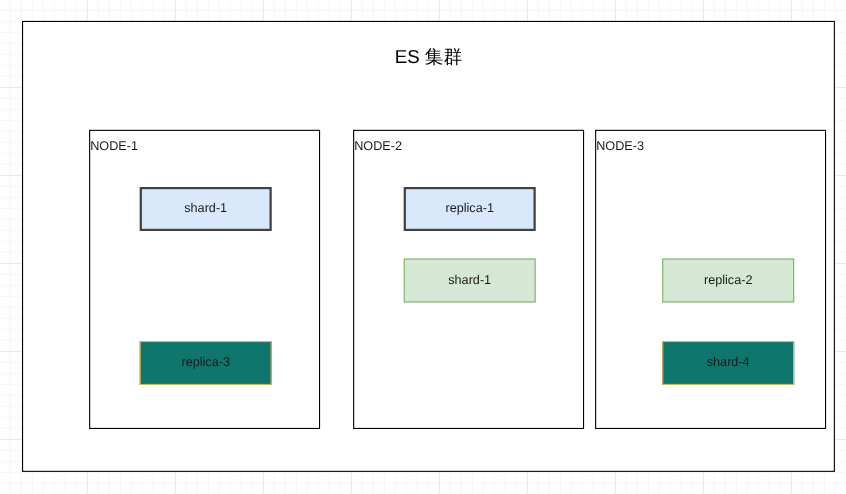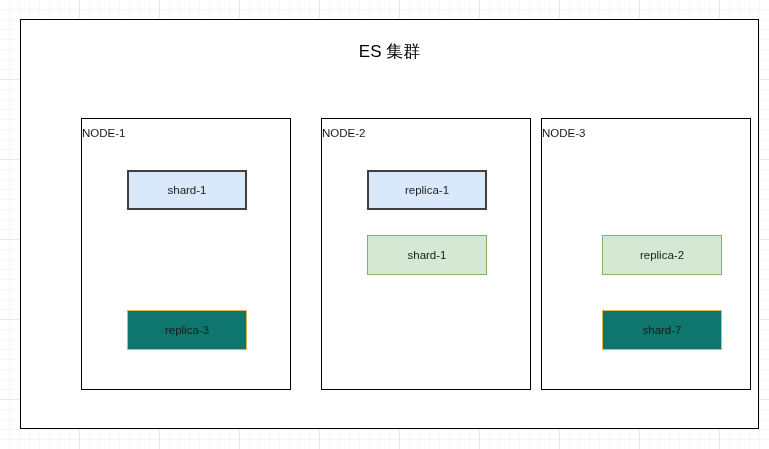--- a/index.html
+++ b/index.html
@@ -124,17 +124,17 @@
 
     <div class="node" id="node-1">
       <div class="node-title">NODE-2</div>
       <div class="chip blue slot-top">replica-1</div>
       <div class="chip green slot-mid">shard-1</div>
     </div>
 
     <div class="node" id="node-2">
       <div class="node-title">NODE-3</div>
       <div class="chip green slot-mid align-right">replica-2</div>
-      <div class="chip yellow slot-bottom align-right">shard-7</div>
+      <div class="chip yellow slot-bottom align-right">shard-4</div>
     </div>
 
   </div>
 </div>
 
 </body></html>

